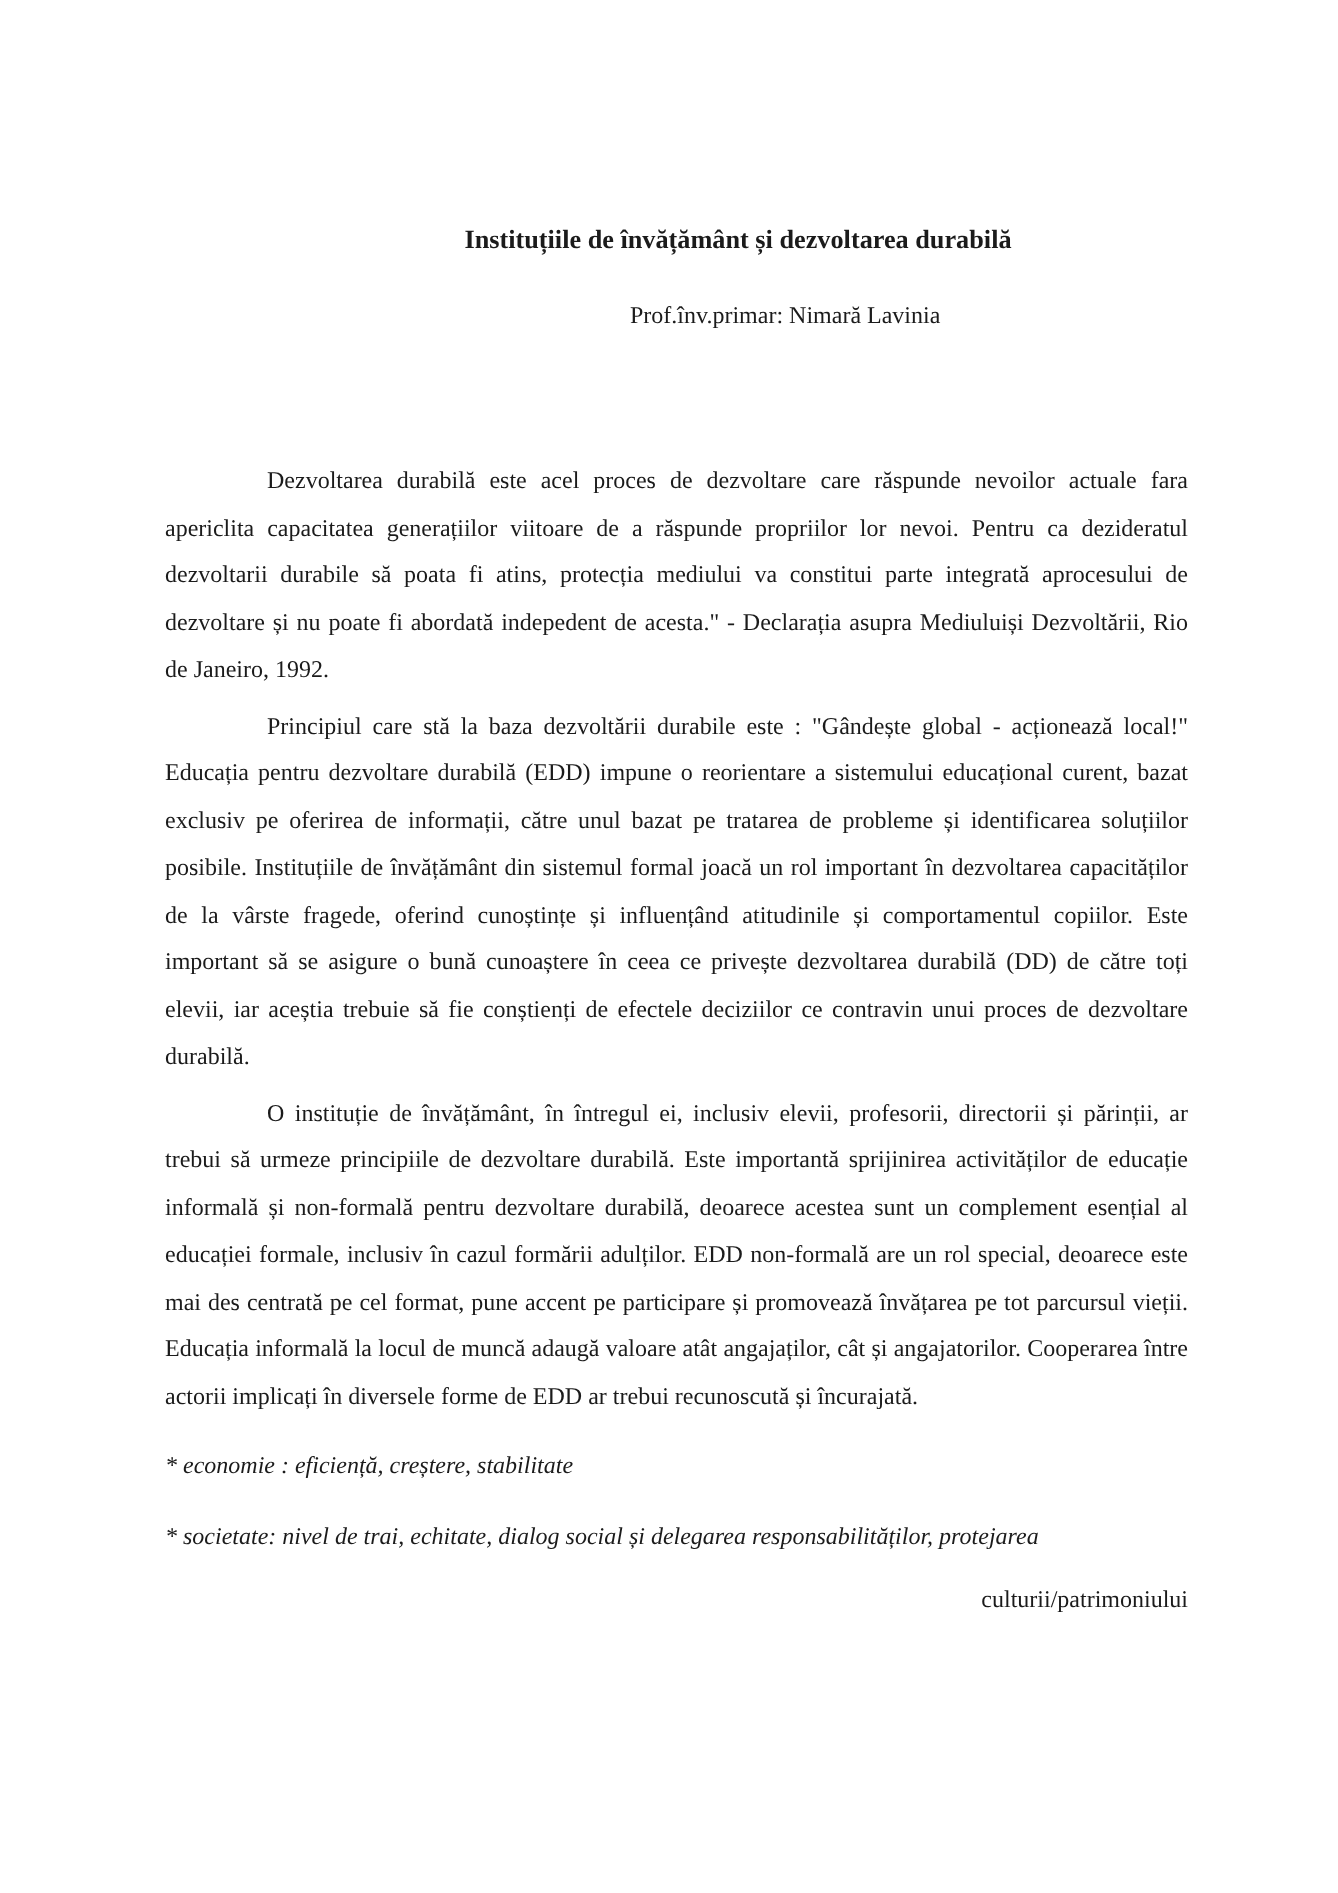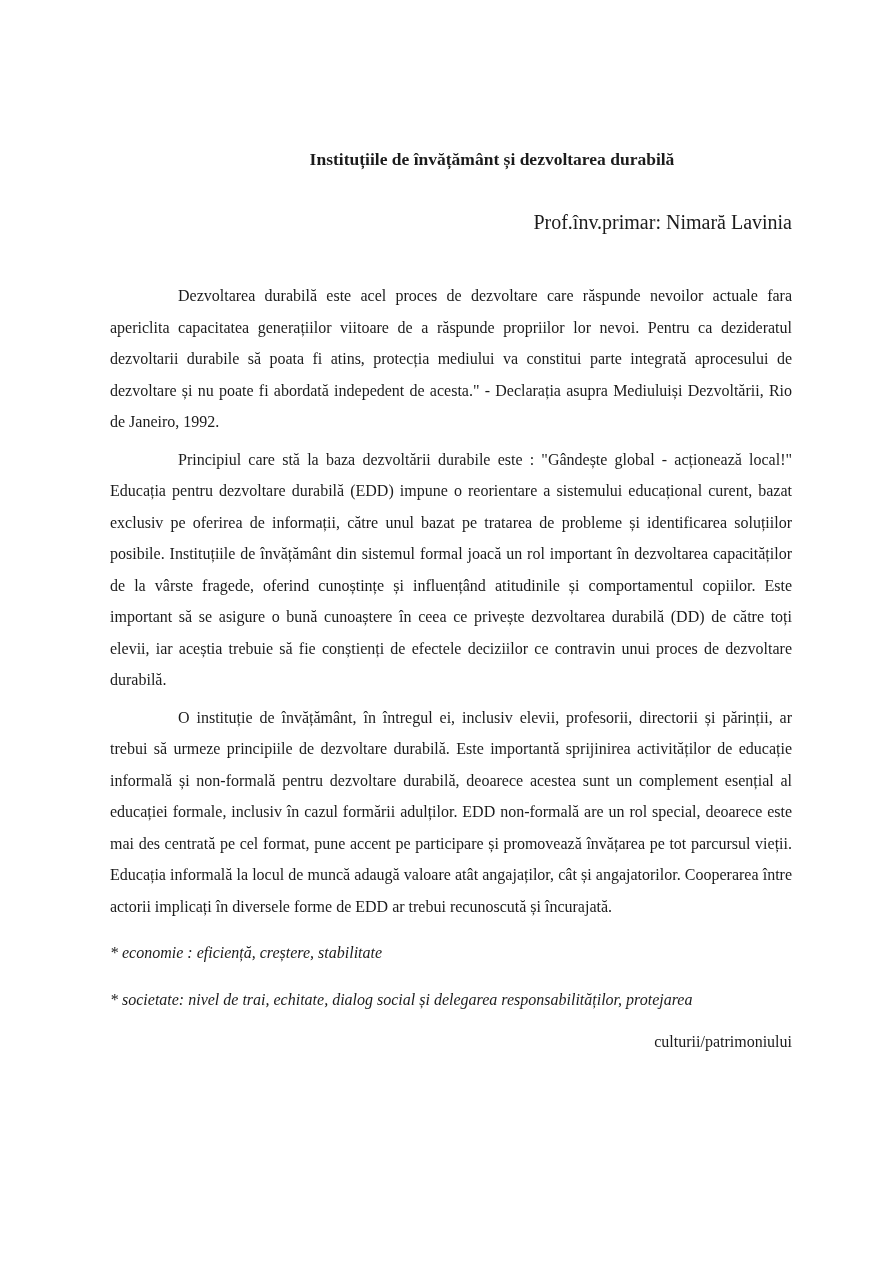--- a/index.html
+++ b/index.html
@@ -24,34 +24,34 @@
   }
   .doc-title {
     margin: 146px 0 0 0;
     padding-left: 82px;
     text-align: center;
     font-size: 17.5px;
     line-height: 26px;
     font-weight: bold;
   }
   .byline {
-    margin: 40px 0 0 310px;
-    text-align: right;
-    font-size: 20px;
+    margin: 28px 0 0 310px;
+    text-align: left;
+    font-size: 16px;
     line-height: 21px;
   }
   .para {
     margin: 0 0 6px 0;
     font-size: 16px;
     line-height: 31.5px;
     text-align: justify;
     text-indent: 68px;
   }
   .para.first {
-    margin-top: 47px;
+    margin-top: 84px;
   }
   .bullet {
     margin: 15px 0 0 0;
     font-size: 16px;
     line-height: 31.5px;
     text-align: left;
     text-indent: 0;
     font-style: italic;
   }
   .cont-line {

